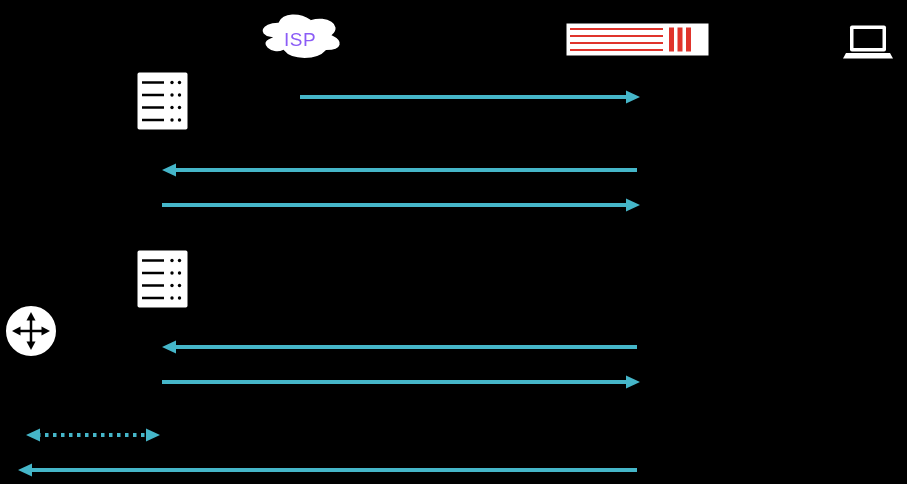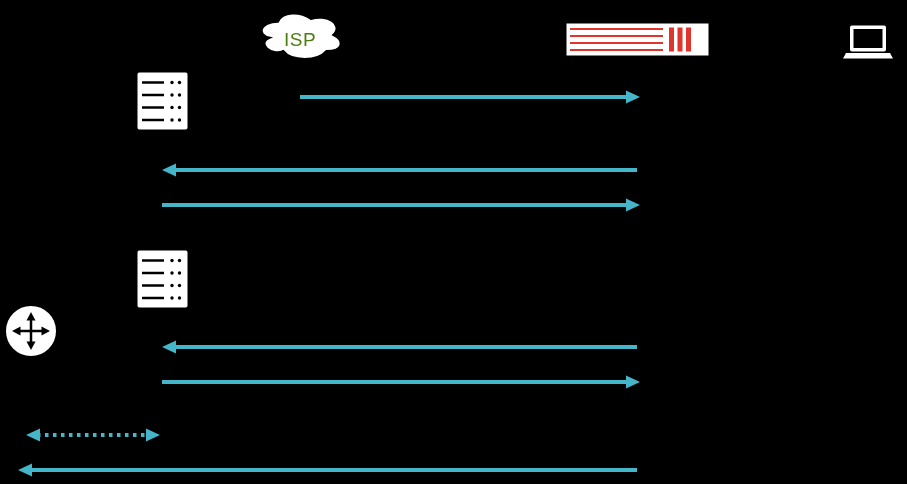--- a/index.html
+++ b/index.html
@@ -20,21 +20,21 @@
   .black-fill { fill: var(--icon-stroke, #000); }
   .black-line { stroke: var(--icon-stroke, #000); fill: none; }
   .red-line { stroke: var(--firewall-accent, #e0342c); fill: none; }
   .red-fill { fill: var(--firewall-accent, #e0342c); }
   .screen-fill { fill: var(--background, #000); }
 
   .isp-label {
     position: absolute; inset: 0;
     display: flex; align-items: center; justify-content: center;
     padding-top: 9px;
-    color: #4d7c0f;
+    color: #8b5cf6;
     font-size: 19px;
     letter-spacing: 0.5px;
   }
 </style>
 </head>
 <body>
 
 <div class="canvas">
 
   <svg id="diagram-svg" width="907" height="484" viewBox="0 0 907 484">

